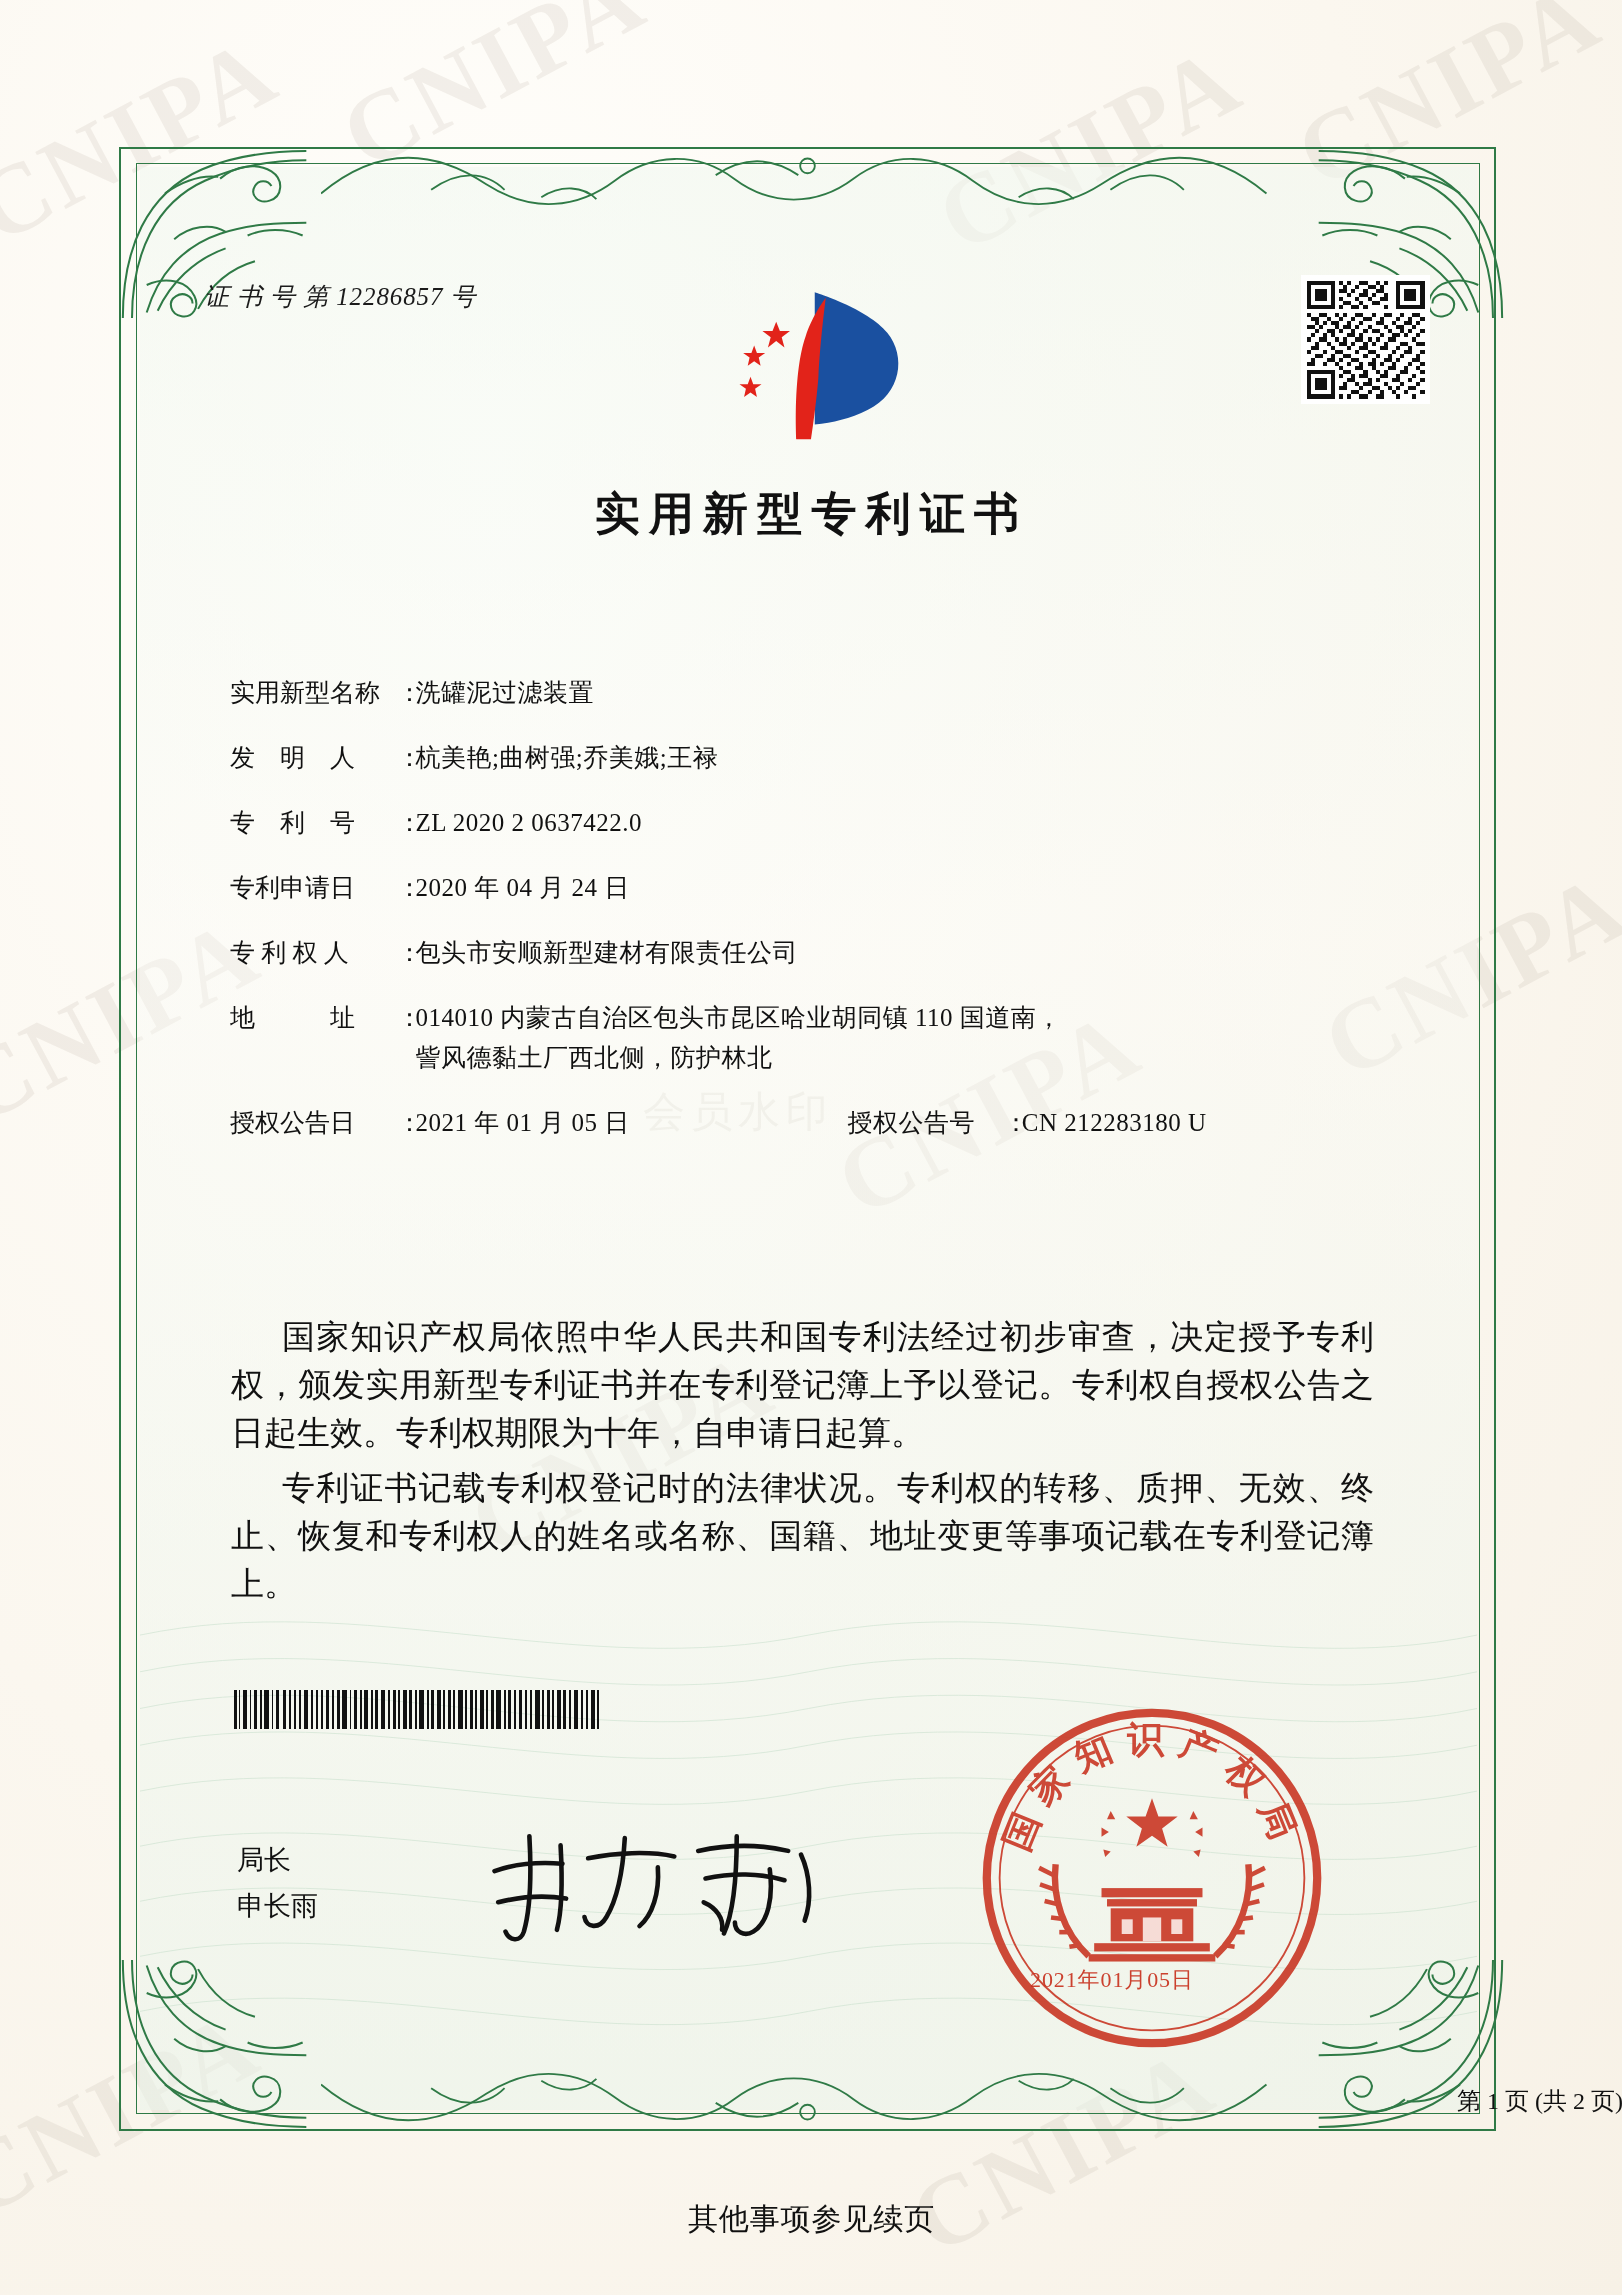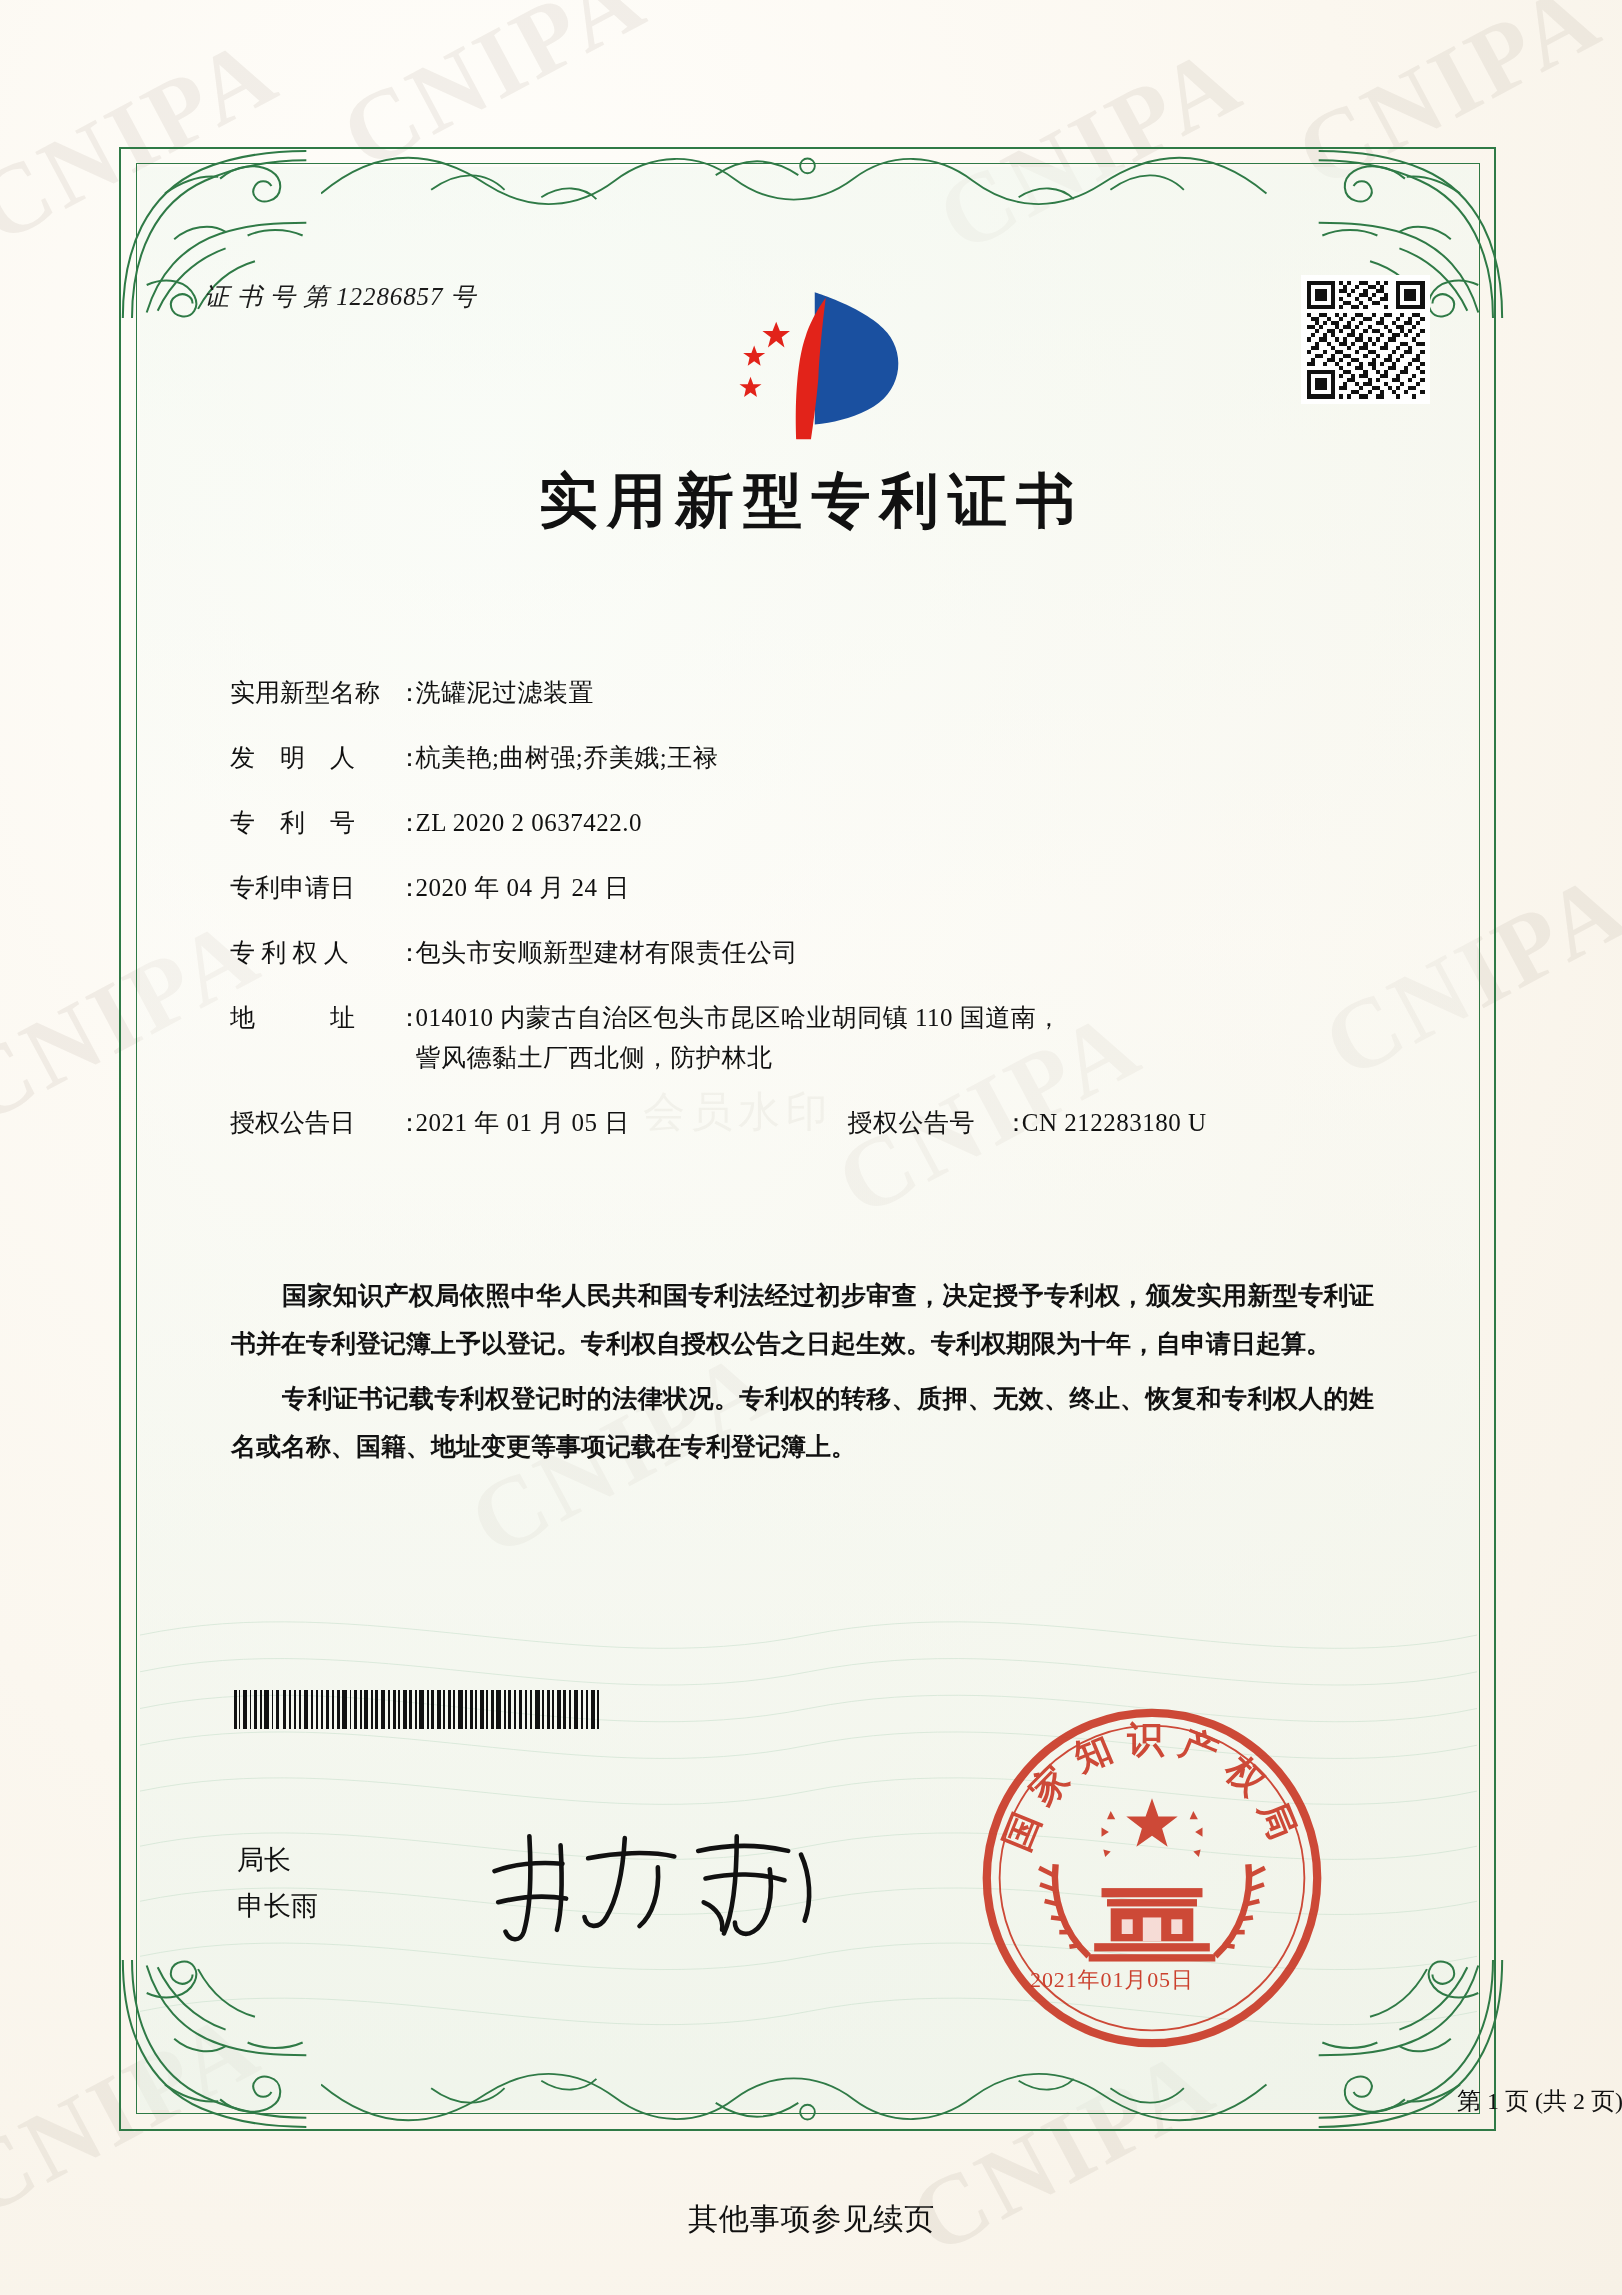--- a/index.html
+++ b/index.html
@@ -150,23 +150,23 @@
     left: 50%;
     top: 285px;
     transform: translateX(-50%);
     width: 230px;
     height: 179px;
   }
   #main-title {
     position: absolute;
     left: 0;
     right: 0;
-    top: 462px;
+    top: 484px;
     text-align: center;
-    font-size: 59px;
+    font-size: 45px;
     font-weight: bold;
     letter-spacing: 9.2px;
     color: #111;
     font-family: "DejaVu Serif", "Liberation Serif", serif;
   }
 
   
   #fields {
     position: absolute;
     left: 230px;
@@ -200,27 +200,26 @@
     margin-top: 14.7px;
   }
   .row.two-col .value { display: flex; }
   .row.two-col .v1 { width: 432px; flex: 0 0 432px; }
   .row.two-col .l2 { width: 156px; flex: 0 0 156px; }
 
   
   #paras {
     position: absolute;
     left: 231px;
-    top: 1272px;
+    top: 1313px;
     width: 1143px;
-    font-size: 25px;
+    font-size: 33px;
     color: #111;
     line-height: 48px;
     text-align: justify;
-    font-weight: bold;
   }
   #paras p {
     margin: 0 0 7.3px 0;
     text-indent: 51px;
   }
 
   
   #barcode {
     position: absolute;
     left: 234px;

